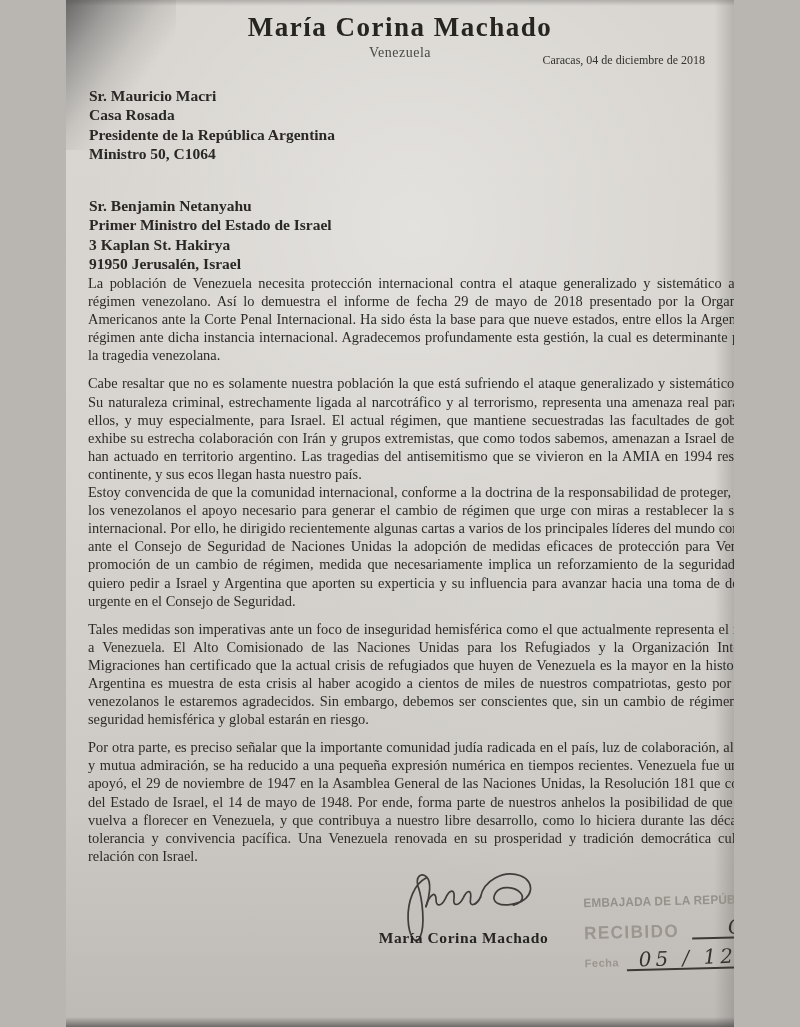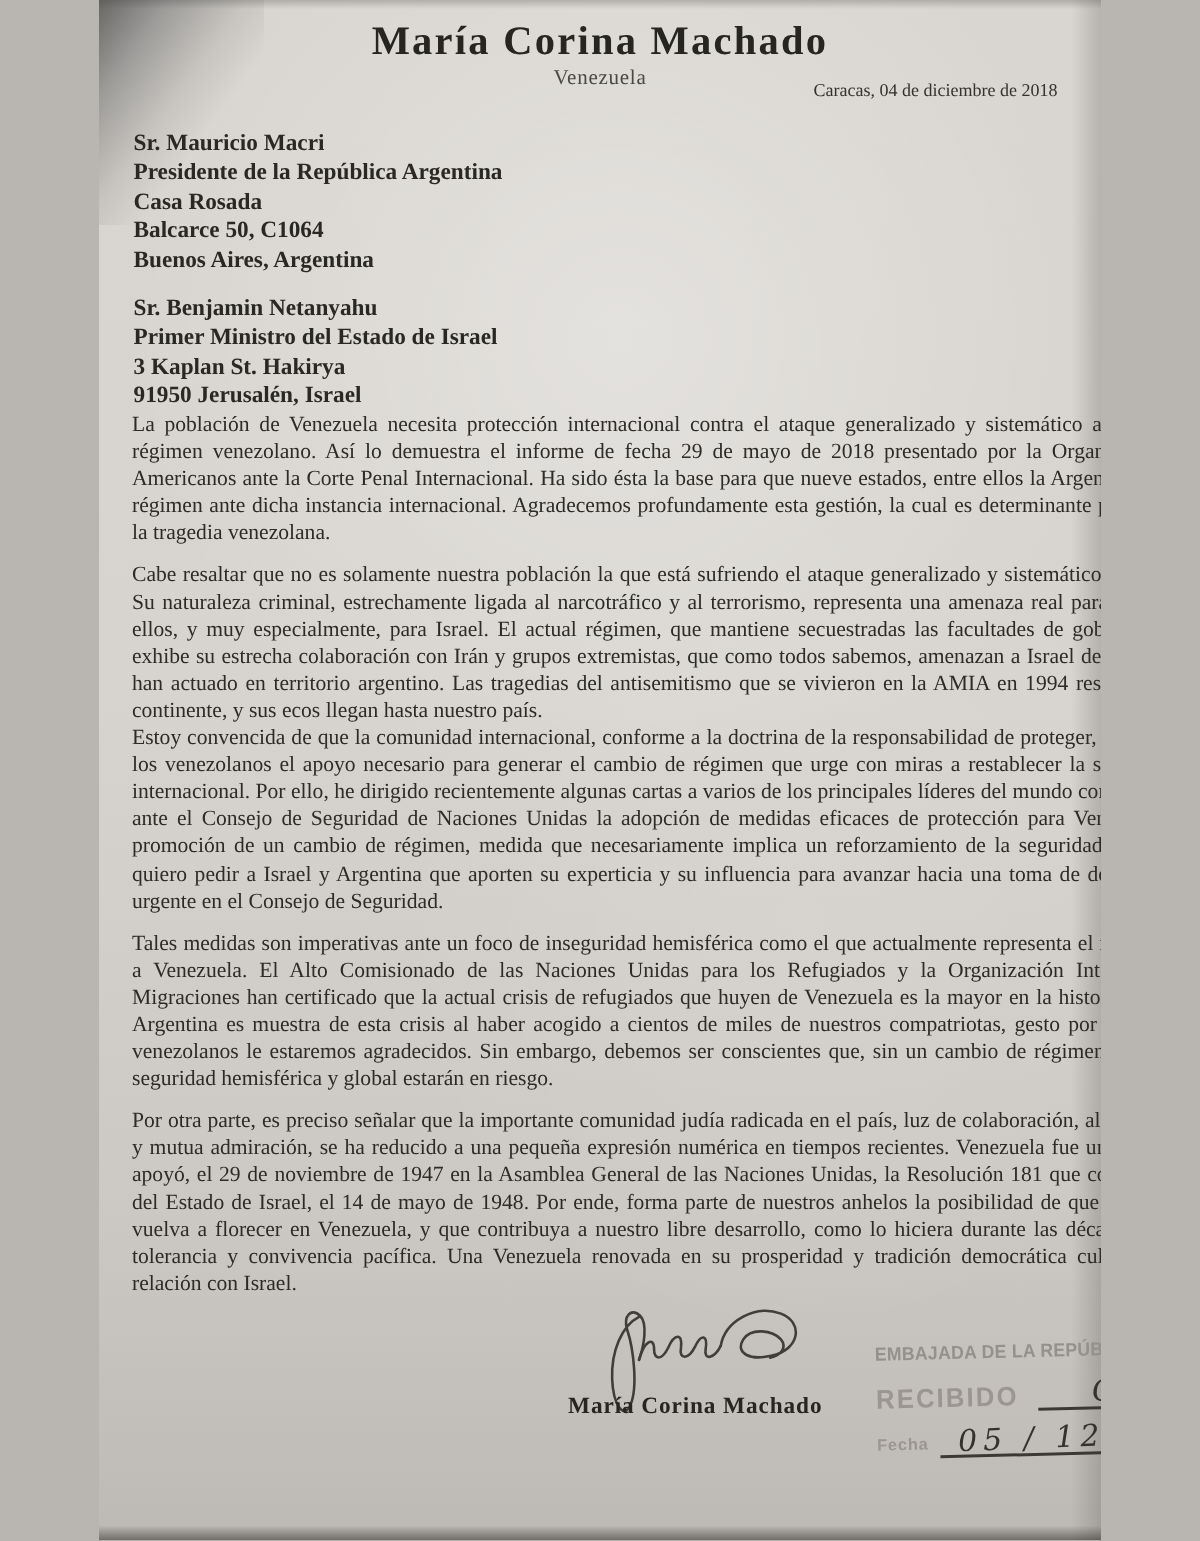--- a/index.html
+++ b/index.html
@@ -131,24 +131,23 @@
 
   <div class="letterhead">
     <div class="lh-name">María Corina Machado</div>
     <div class="lh-sub">Venezuela</div>
   </div>
 
   <div class="dateline">Caracas, 04 de diciembre de 2018</div>
 
   <div class="recipient recipient-1">
     <div>Sr. Mauricio Macri</div>
+    <div>Casa Rosada</div>
     <div>Presidente de la República Argentina</div>
-    <div>Casa Rosada</div>
-    <div>Balcarce 50, C1064</div>
-    <div>Buenos Aires, Argentina</div>
+    <div>Ministro 50, C1064</div>
   </div>
 
   <div class="recipient recipient-2">
     <div>Sr. Benjamin Netanyahu</div>
     <div>Primer Ministro del Estado de Israel</div>
     <div>3 Kaplan St. Hakirya</div>
     <div>91950 Jerusalén, Israel</div>
   </div>
 
   <div class="letter-body">

